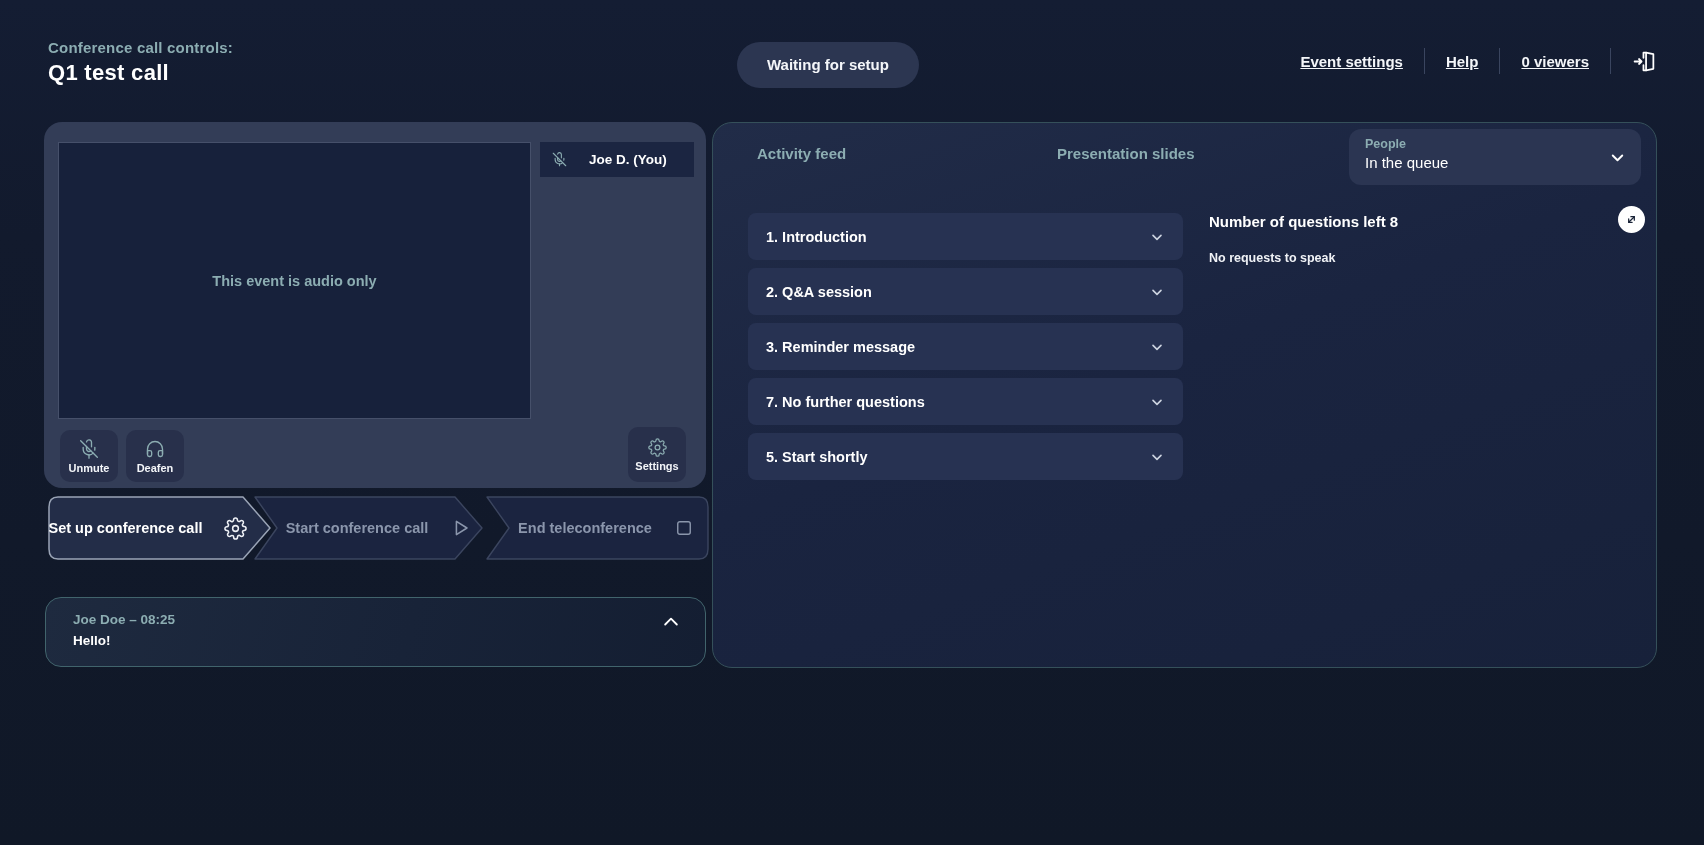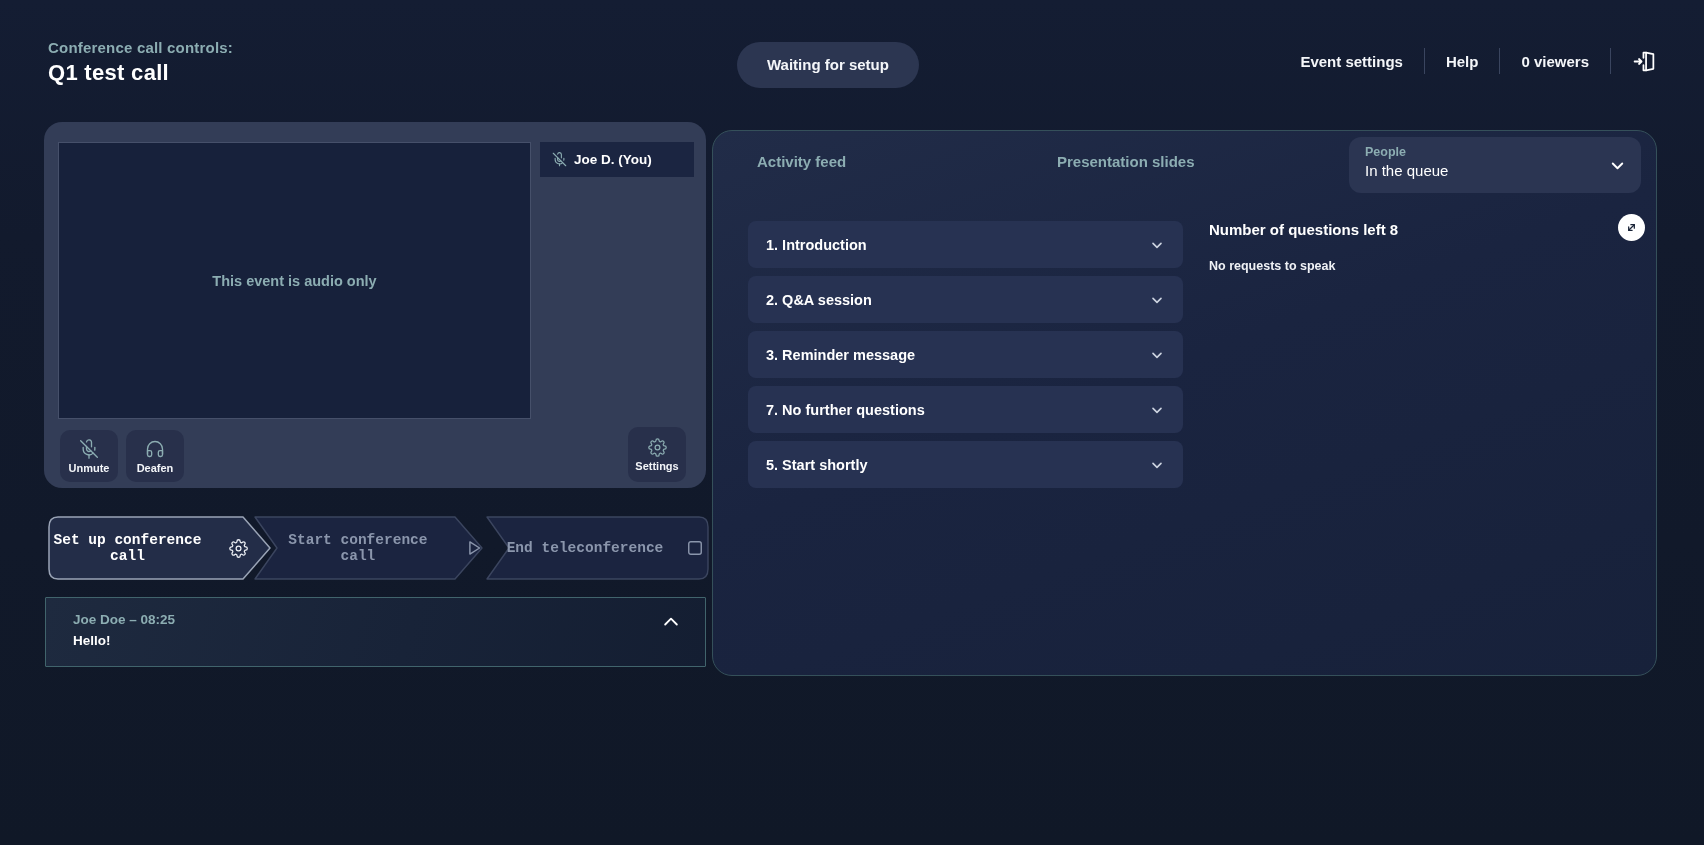--- a/index.html
+++ b/index.html
@@ -9,63 +9,63 @@
     font-family:"Liberation Sans",sans-serif;
     color:#f4f6f9;
   }
   .app{position:absolute;inset:0;background:linear-gradient(180deg,#141d33 0%,#121a2d 28%,#101827 100%);}
 
   
   .hdr-subtitle{position:absolute;left:48px;top:39px;font-size:15px;font-weight:600;color:#8cadb2;letter-spacing:.2px;}
   .hdr-title{position:absolute;left:48px;top:60px;font-size:22px;font-weight:700;color:#ffffff;letter-spacing:.3px;}
   .status-pill{position:absolute;left:737px;top:42px;height:46px;line-height:46px;padding:0 30px;
     background:#2c3651;border-radius:23px;font-size:15px;font-weight:700;color:#f4f6f9;}
-  .top-nav{position:absolute;top:46px;right:47px;display:flex;align-items:center;height:30px;font-size:15px;font-weight:700;}
+  .top-nav{position:absolute;top:46px;right:47px;display:flex;align-items:center;height:30px;font-size:15px;font-weight:700;text-decoration:underline;}
   .top-nav .navlink{color:#f4f6f9;padding:0 21px;cursor:pointer;white-space:nowrap;}
   .vdiv{width:1px;height:26px;background:#3a455f;}
   .leave-btn{background:none;border:none;padding:0 0 0 21px;margin:0;cursor:pointer;display:flex;align-items:center;}
 
   
   .stage{position:absolute;left:44px;top:122px;width:662px;height:366px;background:#333d57;border-radius:18px;}
   .video{position:absolute;left:14px;top:20px;width:473px;height:277px;background:#17213b;border:1px solid #46506a;
     display:flex;align-items:center;justify-content:center;box-sizing:border-box;}
   .audio-msg{color:#8cadb2;font-size:14.5px;font-weight:700;}
   .tag{position:absolute;left:496px;top:20px;width:154px;height:35px;background:#1b2541;
-    display:flex;align-items:center;gap:7px;padding:0 12px;box-sizing:border-box;font-size:13.5px;font-weight:700;color:#ffffff;}
+    display:flex;align-items:center;gap:22px;padding:0 12px;box-sizing:border-box;font-size:13.5px;font-weight:700;color:#ffffff;}
   .ctl{position:absolute;width:58px;height:52px;background:#28304b;border:none;border-radius:10px;cursor:pointer;
     display:flex;flex-direction:column;align-items:center;justify-content:center;gap:3px;
     color:#f4f6f9;font-size:11px;font-weight:700;font-family:"Liberation Sans",sans-serif;}
   .ctl-unmute{left:16px;top:308px;}
   .ctl-deafen{left:82px;top:308px;}
   .ctl-settings{left:584px;top:305px;height:55px;}
 
   
-  .step{position:absolute;top:516px;height:64px;background:none;border:none;padding:0;margin:0;cursor:pointer;
-    font-family:Liberation Mono, monospace;}
+  .step{position:absolute;top:496px;height:64px;background:none;border:none;padding:0;margin:0;cursor:pointer;
+    font-family:Liberation Sans, sans-serif;}
   .step svg.shape{position:absolute;left:0;top:0;}
   .step .content{position:absolute;inset:0;display:flex;align-items:center;justify-content:center;gap:22px;
     font-size:14.5px;font-weight:700;}
   .step-1{left:48px;width:224px;}
   .step-1 .content{color:#ffffff;padding-right:24px;}
   .step-2{left:254px;width:230px;}
   .step-2 .content{color:#8b96ac;padding-left:20px;}
   .step-3{left:486px;width:224px;}
   .step-3 .content{color:#8b96ac;padding-left:16px;}
 
   
   .chat{position:absolute;left:45px;top:597px;width:661px;height:70px;box-sizing:border-box;
-    border:1px solid #41646c;border-radius:1px;background:linear-gradient(105deg,#1e2a3f 0%,#182338 55%,#141e32 100%);}
+    border:1px solid #41646c;border-radius:16px;background:linear-gradient(105deg,#1e2a3f 0%,#182338 55%,#141e32 100%);}
   .chat-meta{position:absolute;left:27px;top:14px;color:#8cadb2;font-size:13.5px;font-weight:600;}
   .chat-msg{position:absolute;left:27px;top:35px;color:#ffffff;font-size:13.5px;font-weight:700;}
   .chat-collapse{position:absolute;right:20px;top:10px;background:none;border:none;padding:4px;cursor:pointer;display:flex;}
 
   
   .side{position:absolute;left:712px;top:122px;width:945px;height:546px;box-sizing:border-box;
     border:1px solid #35505a;border-radius:20px;
-    background:linear-gradient(160deg,#212c48 0%,#1a2440 45%,#17213a 100%);margin-top:8px;}
+    background:linear-gradient(160deg,#212c48 0%,#1a2440 45%,#17213a 100%);}
   .tab{position:absolute;top:22px;background:none;border:none;padding:0;cursor:pointer;
     color:#8cadb2;font-size:15px;font-weight:600;font-family:"Liberation Sans",sans-serif;}
   .tab-activity{left:44px;}
   .tab-slides{left:344px;}
   .people-dd{position:absolute;left:636px;top:6px;width:292px;height:56px;box-sizing:border-box;
     background:#2b3552;border-radius:12px;padding:8px 16px;cursor:pointer;}
   .people-dd .dd-label{display:block;color:#8cadb2;font-size:12.5px;font-weight:600;margin-bottom:3px;}
   .people-dd .dd-value{display:block;color:#ffffff;font-size:15px;font-weight:400;}
   .people-dd .dd-chevron{position:absolute;right:14px;top:19px;}
 

